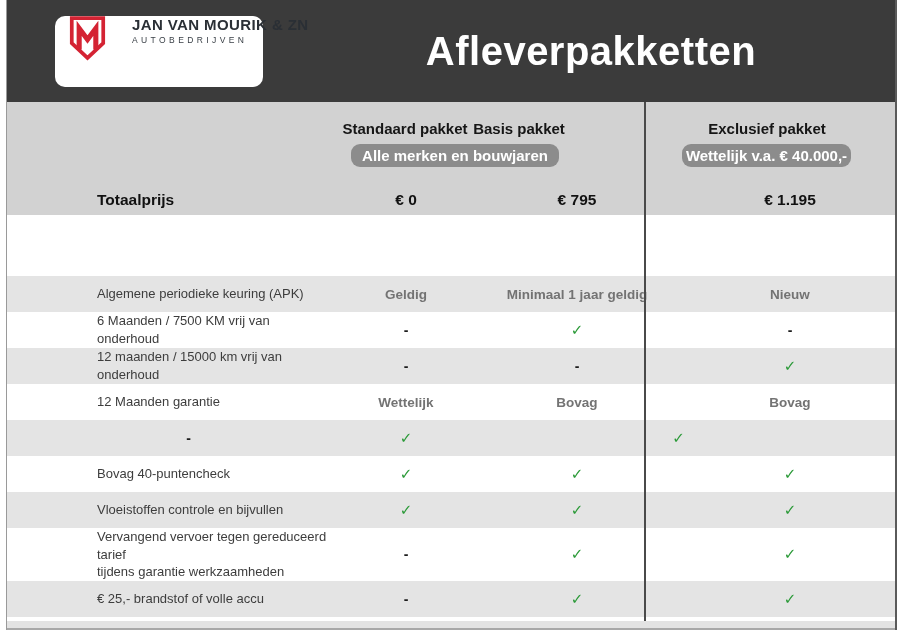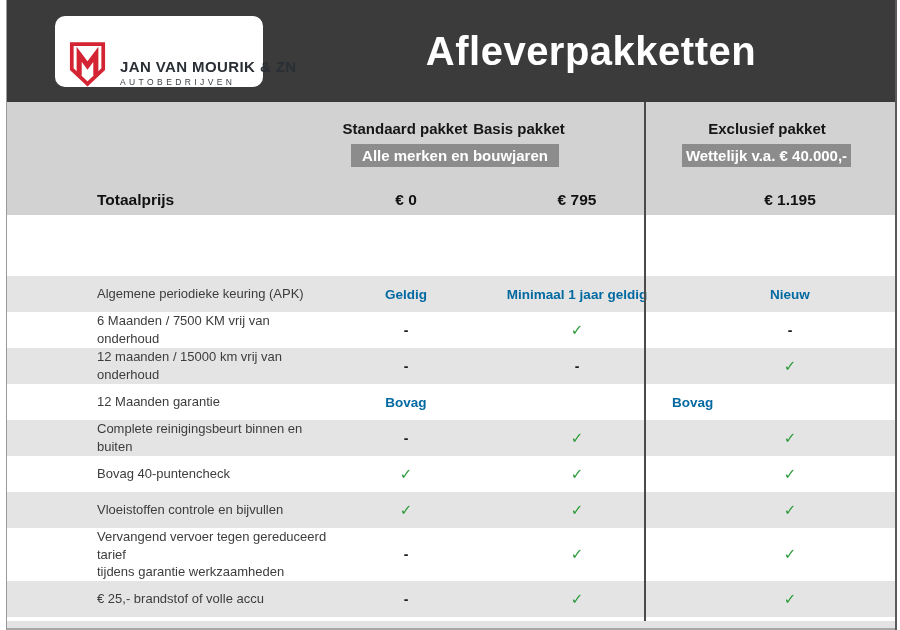--- a/index.html
+++ b/index.html
@@ -4,37 +4,37 @@
 <style>
   * { margin:0; padding:0; box-sizing:border-box; }
   html,body { width:900px; height:630px; background:#fff; font-family:"Liberation Sans","DejaVu Sans",sans-serif; }
   .page { position:relative; width:900px; height:630px; background:#fff; overflow:hidden; }
   .sheet { position:absolute; left:6px; top:0; width:891px; height:630px;
            border-left:1px solid #9a9a9a; border-right:2px solid #5a5a5a; background:#fff; }
 
   
   .topbar { position:absolute; left:0; top:0; width:100%; height:102px; background:#3b3b3b; }
   .logo-card { position:absolute; left:48px; top:16px; width:208px; height:71px; background:#fff;
-               border-radius:10px; display:flex; align-items:flex-end; padding-left:14px; gap:14px; }
+               border-radius:10px; display:flex; align-items:flex-start; padding-left:14px; gap:26px; }
   .shield { width:37px; height:45px; flex:0 0 auto; }
   .logo-text .l1 { font-size:15px; font-weight:bold; letter-spacing:.4px; color:#2a2f35; white-space:nowrap; }
   .logo-text .l2 { font-size:8.5px; letter-spacing:3.4px; color:#3a4047; margin-top:2px; white-space:nowrap; }
   .main-title { position:absolute; left:280px; right:0; top:0; height:102px;
                 display:flex; align-items:center; justify-content:center;
                 color:#fff; font-size:40px; font-weight:bold; letter-spacing:.5px; }
 
   
   .band { position:absolute; left:0; top:102px; width:100%; height:113px; background:#d2d2d2; }
   .col-head { position:absolute; top:18px; width:170px; text-align:center;
               font-size:15px; font-weight:bold; color:#161616; }
   .col-head.std  { left:313px; }
   .col-head.bas  { left:427px; }
   .col-head.exc  { left:675px; }
   .badge { position:absolute; top:42px; height:23px; background:#8c8c8c; color:#fff;
-           font-size:15px; font-weight:bold; display:flex; align-items:center; justify-content:center; }
+           font-size:15px; font-weight:bold; display:flex; align-items:center; justify-content:center;border-radius:9px; }
   .badge.b1 { left:344px; width:208px; }
   .badge.b2 { left:675px; width:169px; }
 
   
   .grid { display:grid; grid-template-columns:283px 152px 190px 13px 1fr; align-items:center;padding-left:40px; }
   .grid .lab { padding-left:50px; }
   .grid .c { text-align:center; }
 
   .totals { position:absolute; left:0; top:82px; width:100%; height:31px; }
   .totals .lab { font-size:15.5px; font-weight:bold; color:#111; }
@@ -42,21 +42,21 @@
 
   
   .table { position:absolute; left:0; top:252px; width:100%;margin-top:24px; }
   .row { min-height:36px; }
   .row.tall { min-height:45px; }
   .row.stripe { background:#e4e4e4; }
   .row-label { font-size:13px; color:#3d3d3d; line-height:1.35; white-space:pre-line; }
   .cell-val { font-size:14px; }
   .v-check { color:#2b9a38; font-size:15px; }
   .v-dash  { color:#1c1c1c; font-weight:bold; }
-  .v-text  { color:#0369a1; font-weight:bold; font-size:13.5px; }
+  .v-text  { color:#737373; font-weight:bold; font-size:13.5px; }
 
   
   .divider { position:absolute; left:637px; top:102px; bottom:0; width:1.5px; background:#4a4a4a; }
   .footer-strip { position:absolute; left:0; bottom:0; width:100%; height:9px;
                   background:#e3e3e3; border-bottom:2px solid #a8a8a8; }
 </style>
 </head>
 <body>
 
 <div class="page">
@@ -112,27 +112,27 @@
       <div class="row grid stripe">
         <div class="lab row-label">12 maanden / 15000 km vrij van onderhoud</div>
         <div class="c cell-val v-dash">-</div>
         <div class="c cell-val v-dash">-</div>
         <div></div>
         <div class="c cell-val v-check">✓</div>
       </div>
 
       <div class="row grid">
         <div class="lab row-label">12 Maanden  garantie</div>
+        <div class="c cell-val v-text">Wettelijk</div>
         <div class="c cell-val v-text">Bovag</div>
         <div></div>
         <div class="c cell-val v-text">Bovag</div>
       </div>
 
       <div class="row grid stripe">
-        <div class="lab row-label">Complete reinigingsbeurt binnen en buiten</div>
         <div class="c cell-val v-dash">-</div>
         <div class="c cell-val v-check">✓</div>
         <div></div>
         <div class="c cell-val v-check">✓</div>
       </div>
 
       <div class="row grid">
         <div class="lab row-label">Bovag 40-puntencheck</div>
         <div class="c cell-val v-check">✓</div>
         <div class="c cell-val v-check">✓</div>

